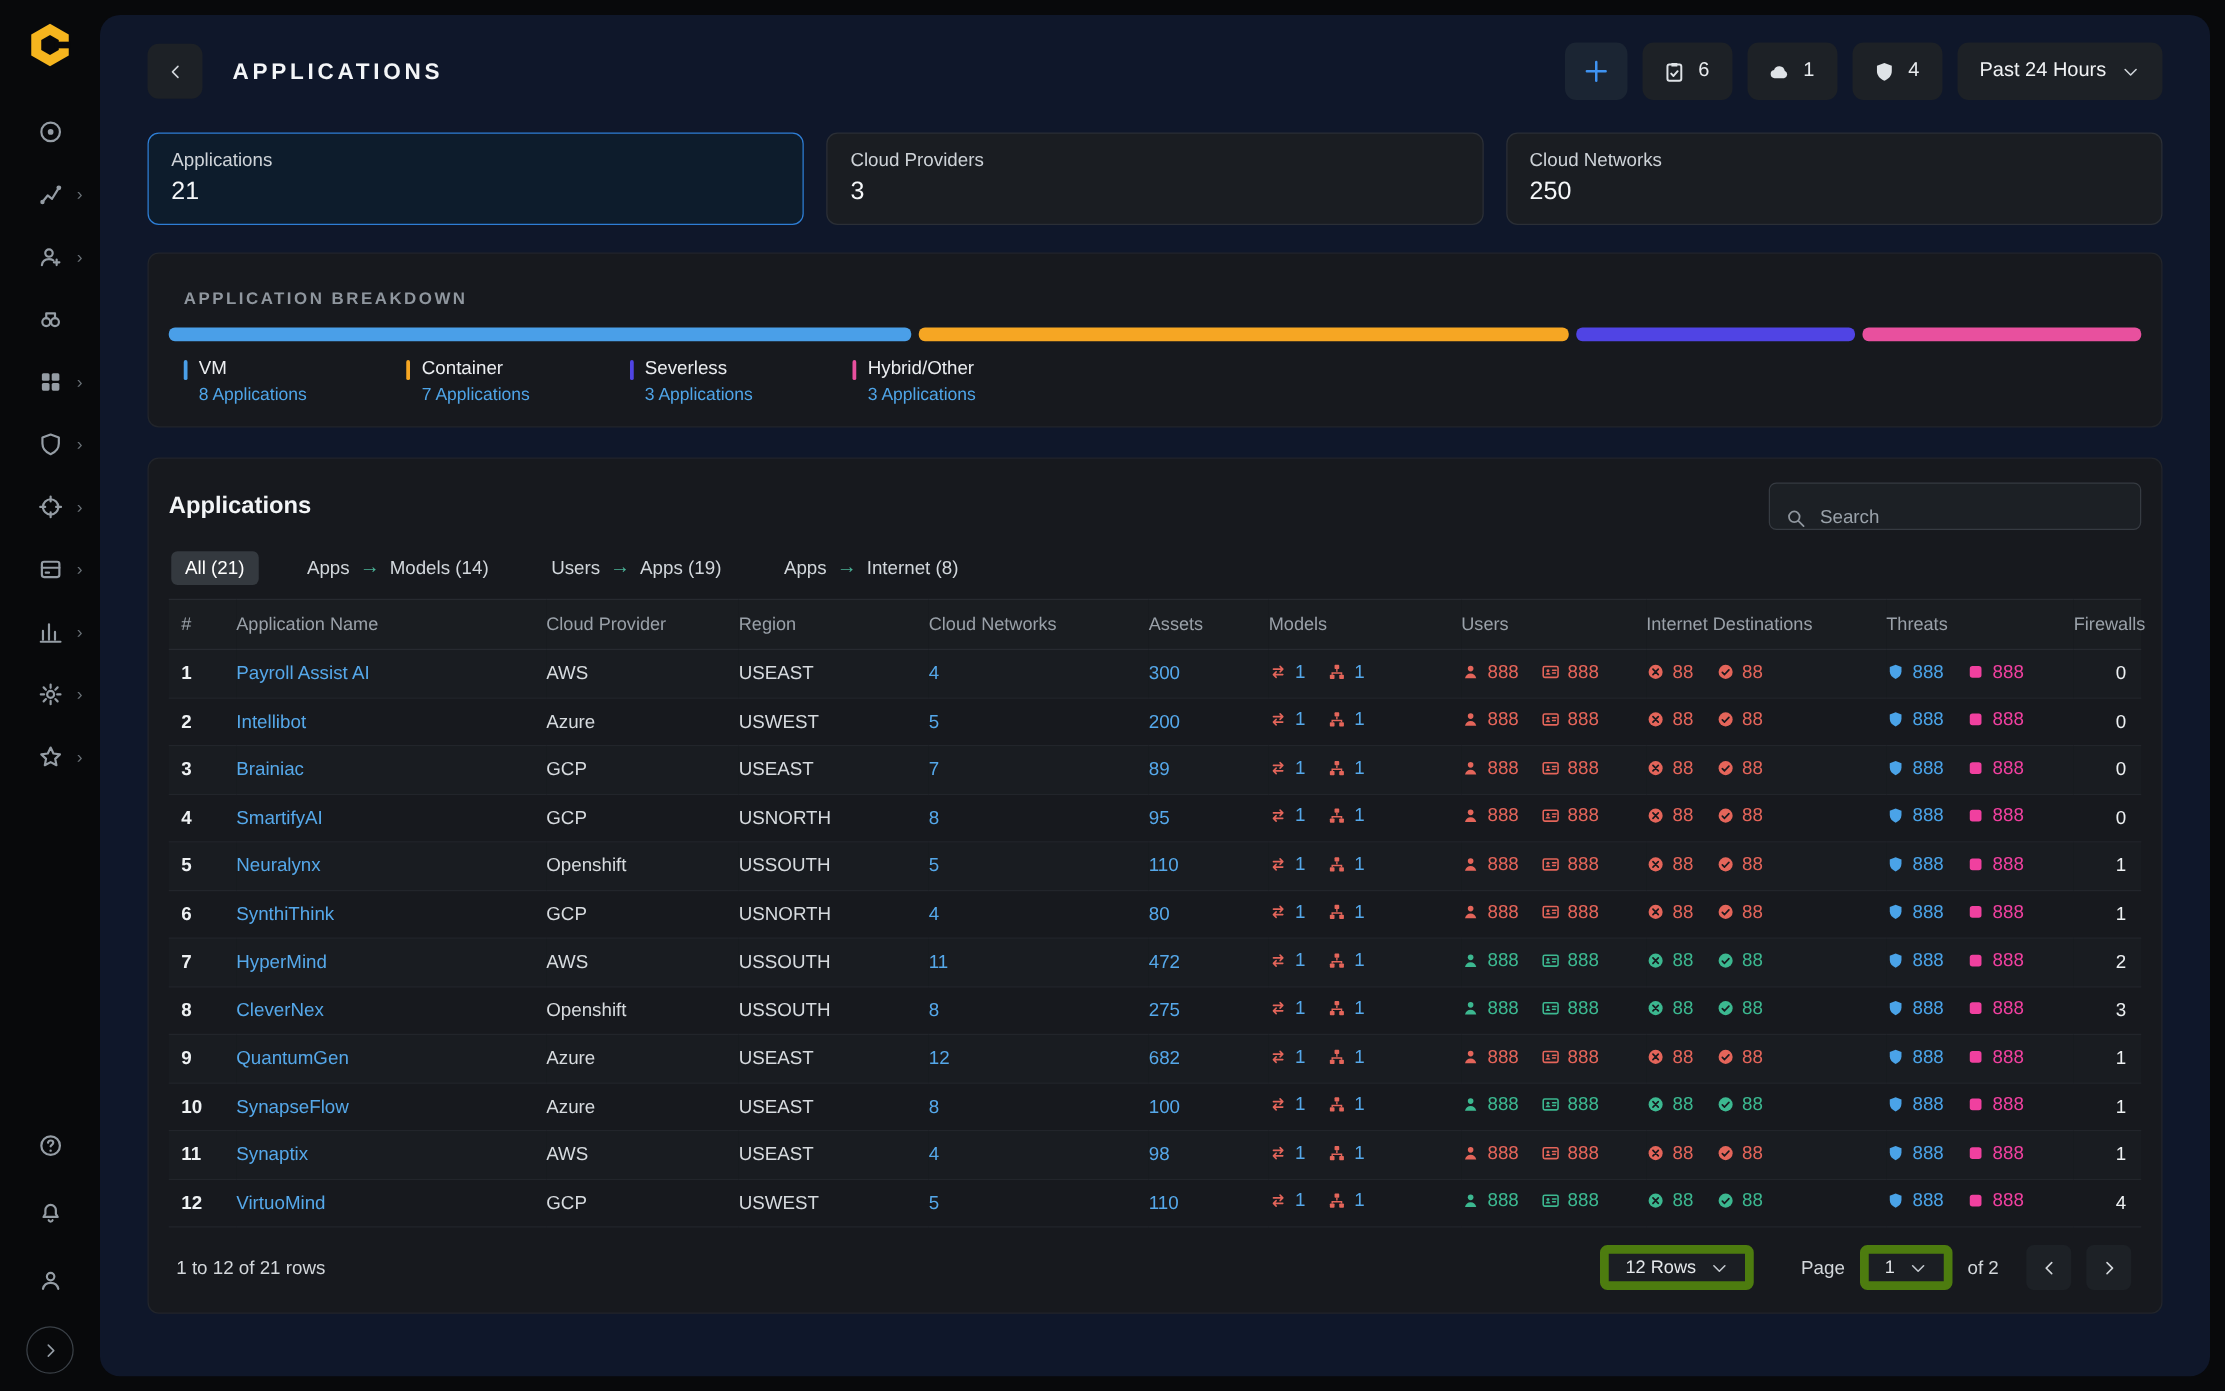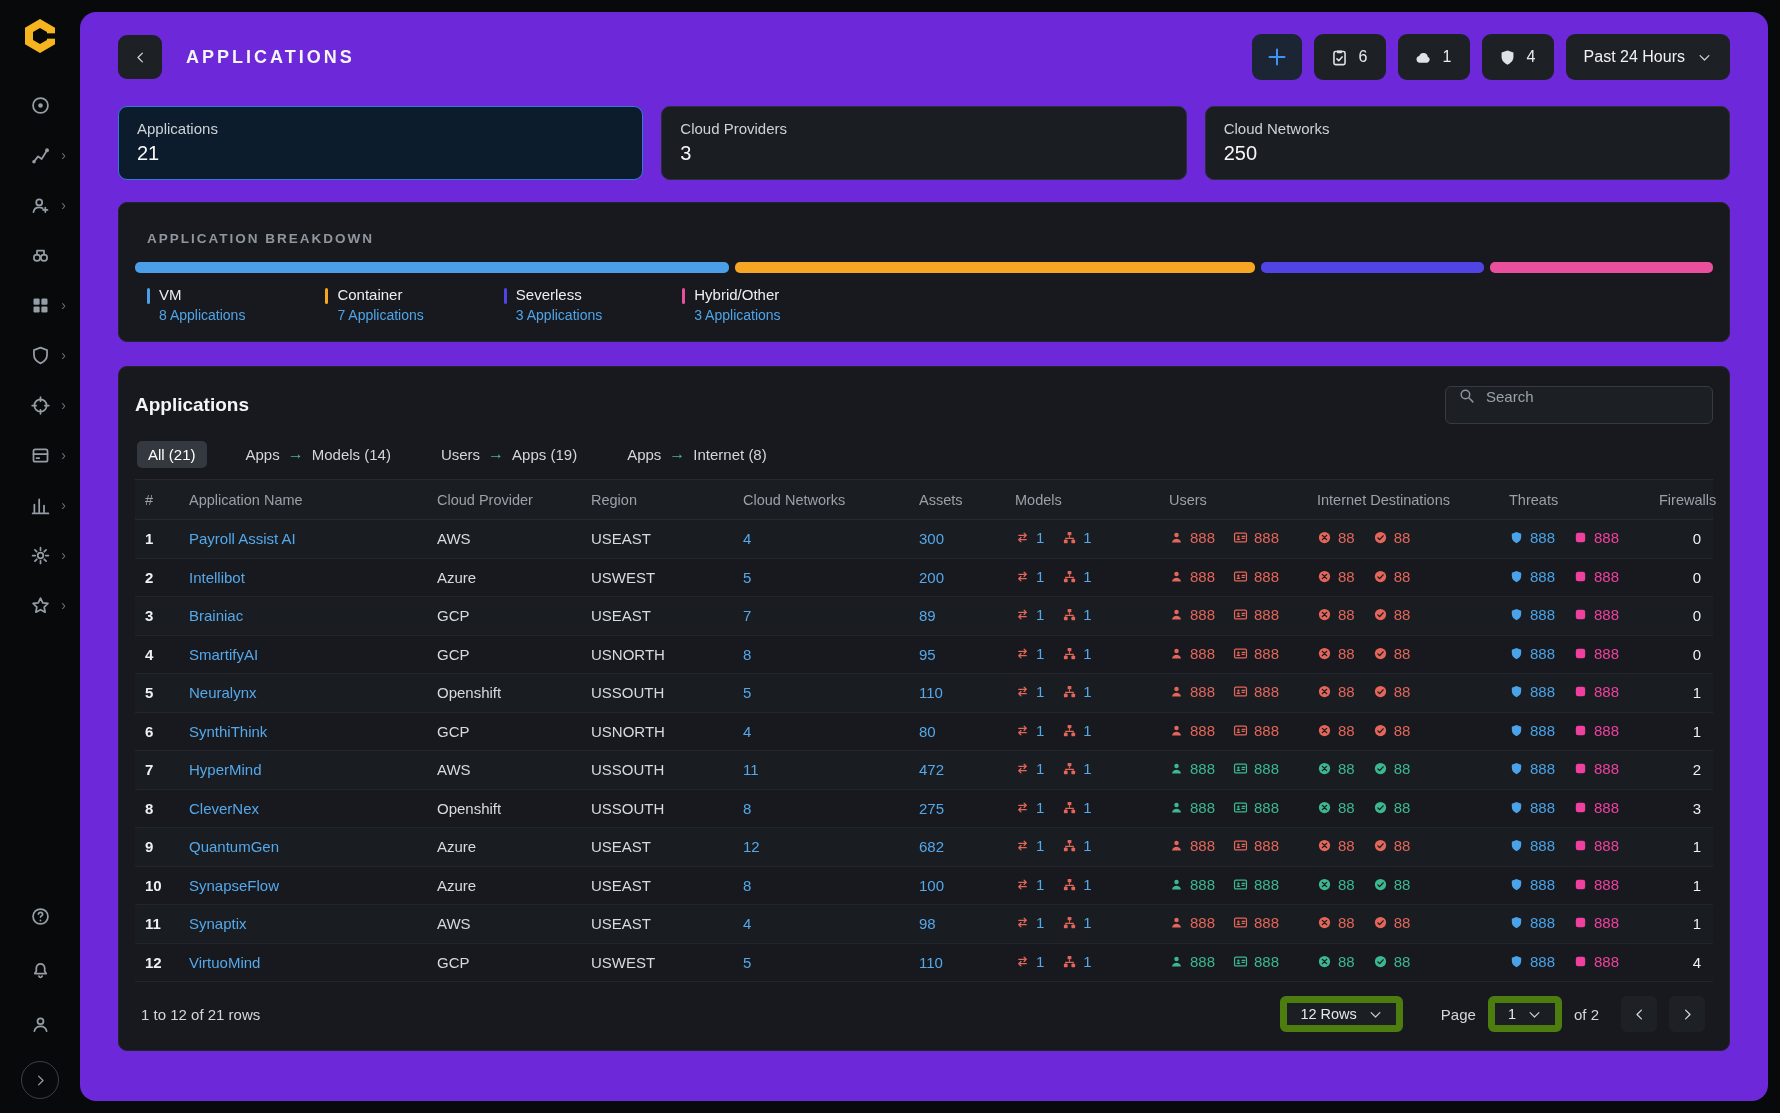--- a/index.html
+++ b/index.html
@@ -19,21 +19,21 @@
   .side-item { position:relative; width:58px; height:42px; display:flex; align-items:center; justify-content:center;
                color:#959da5; border-radius:9px; cursor:pointer; }
   .side-item svg { width:21px; height:21px; display:block; }
   .side-item .chev { position:absolute; right:3px; top:50%; transform:translateY(-50%); font-size:14px; color:#6b7278; }
   .side-bottom { display:flex; flex-direction:column; align-items:center; gap:20px; color:#959da5; padding-top:12px; }
   .side-bottom .side-item { height:34px; width:44px; }
   .side-item.round { width:38px; height:38px; border:1px solid #3a4047; border-radius:50%; }
   .side-item.round svg { width:15px; height:15px; }
 
   
-  .main { flex:1; margin:12px 12px 12px 0; background:#6d28d9; border-radius:16px; padding:0 38px; overflow:hidden; }
+  .main { flex:1; margin:12px 12px 12px 0; background:#0f172a; border-radius:16px; padding:0 38px; overflow:hidden; }
 
   .topbar { display:flex; align-items:center; padding-top:22px; height:68px; }
   .back-btn { width:44px; height:44px; background:#1d2126; border:none; border-radius:9px; color:#cfd4d9;
               display:flex; align-items:center; justify-content:center; cursor:pointer; }
   .back-btn svg { width:18px; height:18px; }
   .topbar h1 { font-size:18px; font-weight:700; letter-spacing:3px; margin:0 0 0 24px; color:#f3f5f7; }
   .topbar-right { margin-left:auto; display:flex; align-items:center; gap:12px; }
   .add-btn { width:50px; height:46px; background:#1b2533; border:none; border-radius:9px; color:#3f93f2;
              display:flex; align-items:center; justify-content:center; cursor:pointer; }
   .add-btn svg { width:24px; height:24px; }
@@ -62,22 +62,22 @@
   .legend { display:flex; gap:80px; margin-top:13px; padding-left:12px; }
   .legend-item { display:flex; gap:9px; }
   .legend-bar { width:3px; height:16px; border-radius:2px; margin-top:2px; }
   .legend-name { font-size:15px; color:#eceef1; }
   .legend-count { display:block; font-size:14px; color:#4fa5e8; margin-top:4px; cursor:pointer; text-decoration:none; }
 
   
   .apps-panel { margin-top:24px; background:#17191e; border:1px solid #22252b; border-radius:9px; padding:18px 16px 4px; }
   .panel-head { display:flex; align-items:center; height:40px; }
   .panel-head h2 { margin:0; font-size:19px; font-weight:700; color:#f3f5f7; }
-  .search { margin-left:auto; width:268px; height:38px; background:#1c2025; border:1px solid #363b42; border-radius:6px;
-            display:flex; align-items:flex-start; gap:9px; padding:0 12px; cursor:text; }
+  .search { margin-left:auto; width:298px; height:38px; background:#1c2025; border:1px solid #363b42; border-radius:6px;
+            display:flex; align-items:flex-end; gap:9px; padding:0 12px; cursor:text; }
   .search svg { width:16px; height:16px; color:#8f969e; }
   .search input { flex:1; background:transparent; border:none; outline:none; color:#e8ebee; font-size:15px;
                   font-family:"Liberation Sans", sans-serif; }
   .search input::placeholder { color:#9aa2aa; }
 
   .tabs { display:flex; gap:34px; border-bottom:1px solid #26292f; margin-top:14px; padding:0 4px; }
   .tab { padding:11px 2px 13px; font-size:16px; color:#b4bac1; cursor:pointer; margin-bottom:-1px; }
   .tab.active { color:#ffffff; border-bottom:3px solid #2e7cd6; }
 
   .filters { display:flex; align-items:center; gap:28px; margin-top:14px; height:30px; font-size:15px; padding:0 2px; }

